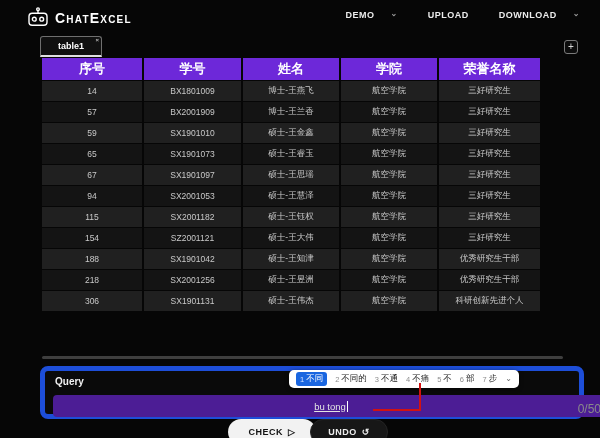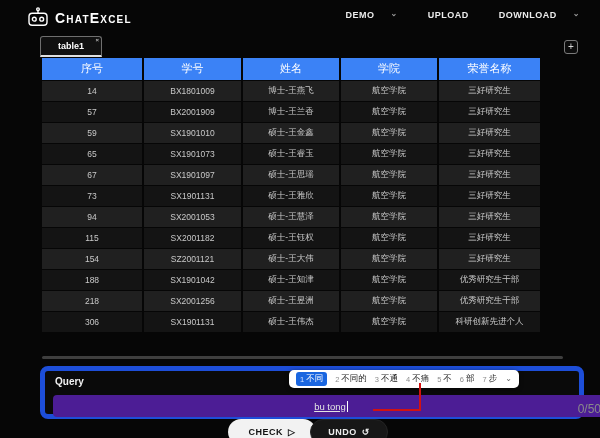--- a/index.html
+++ b/index.html
@@ -34,21 +34,21 @@
     position:absolute; left:564px; top:40px; width:14px; height:14px;
     border:1px solid #7a7a7a; border-radius:3px; color:#d8d8d8;
     font-size:10px; line-height:12px; text-align:center; background:#0c0c0c;
   }
 
   
   .table-wrap { position:absolute; left:42px; top:58px; width:498px; height:295px; overflow:hidden; }
   table { border-collapse:collapse; width:498px; table-layout:fixed; }
   col.c0 { width:101px; } col.c1 { width:99px; } col.c2 { width:98px; } col.c3 { width:98px; } col.c4 { width:102px; }
   thead th {
-    background:#3b82f6; color:#fff; font-size:11px; font-weight:normal;
+    background:#6d28d9; color:#fff; font-size:13px; font-weight:bold;
     height:22px; text-align:center; border-left:2px solid #060606;
   }
   thead th:first-child { border-left:none; }
   tbody td {
     height:21px; font-size:8.5px; color:#c9c9c9; text-align:center;
     border-left:2px solid #060606; border-top:1px solid #060606;
     overflow:hidden; white-space:nowrap;
   }
   tbody td:first-child { border-left:none; }
   tbody tr:nth-child(odd)  { background:#202020; }
@@ -190,27 +190,20 @@
             <td>三好研究生</td>
           </tr>
           <tr>
             <td>67</td>
             <td>SX1901097</td>
             <td>硕士-王思瑶</td>
             <td>航空学院</td>
             <td>三好研究生</td>
           </tr>
           <tr>
-            <td>73</td>
-            <td>SX1901131</td>
-            <td>硕士-王雅欣</td>
-            <td>航空学院</td>
-            <td>三好研究生</td>
-          </tr>
-          <tr>
             <td>94</td>
             <td>SX2001053</td>
             <td>硕士-王慧泽</td>
             <td>航空学院</td>
             <td>三好研究生</td>
           </tr>
           <tr>
             <td>115</td>
             <td>SX2001182</td>
             <td>硕士-王钰权</td>

